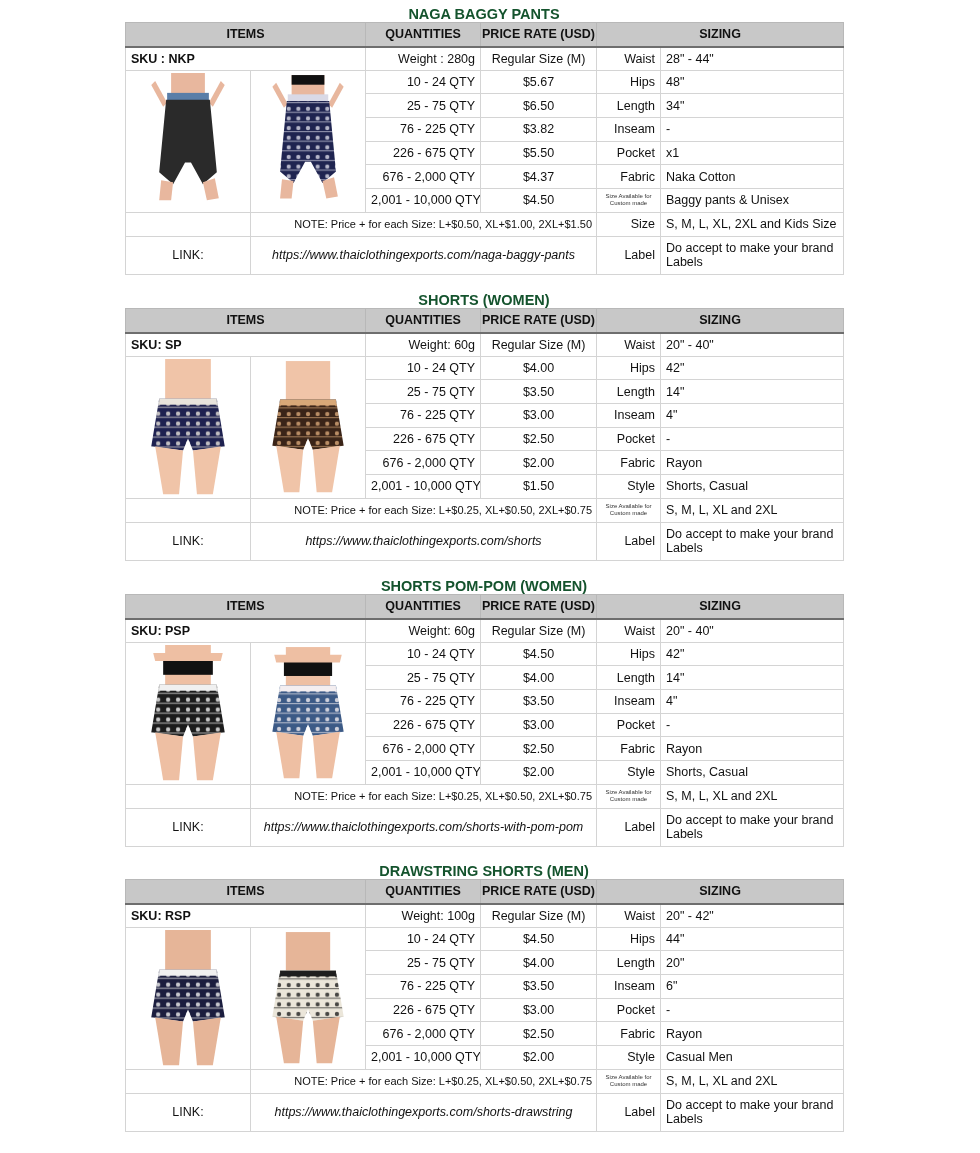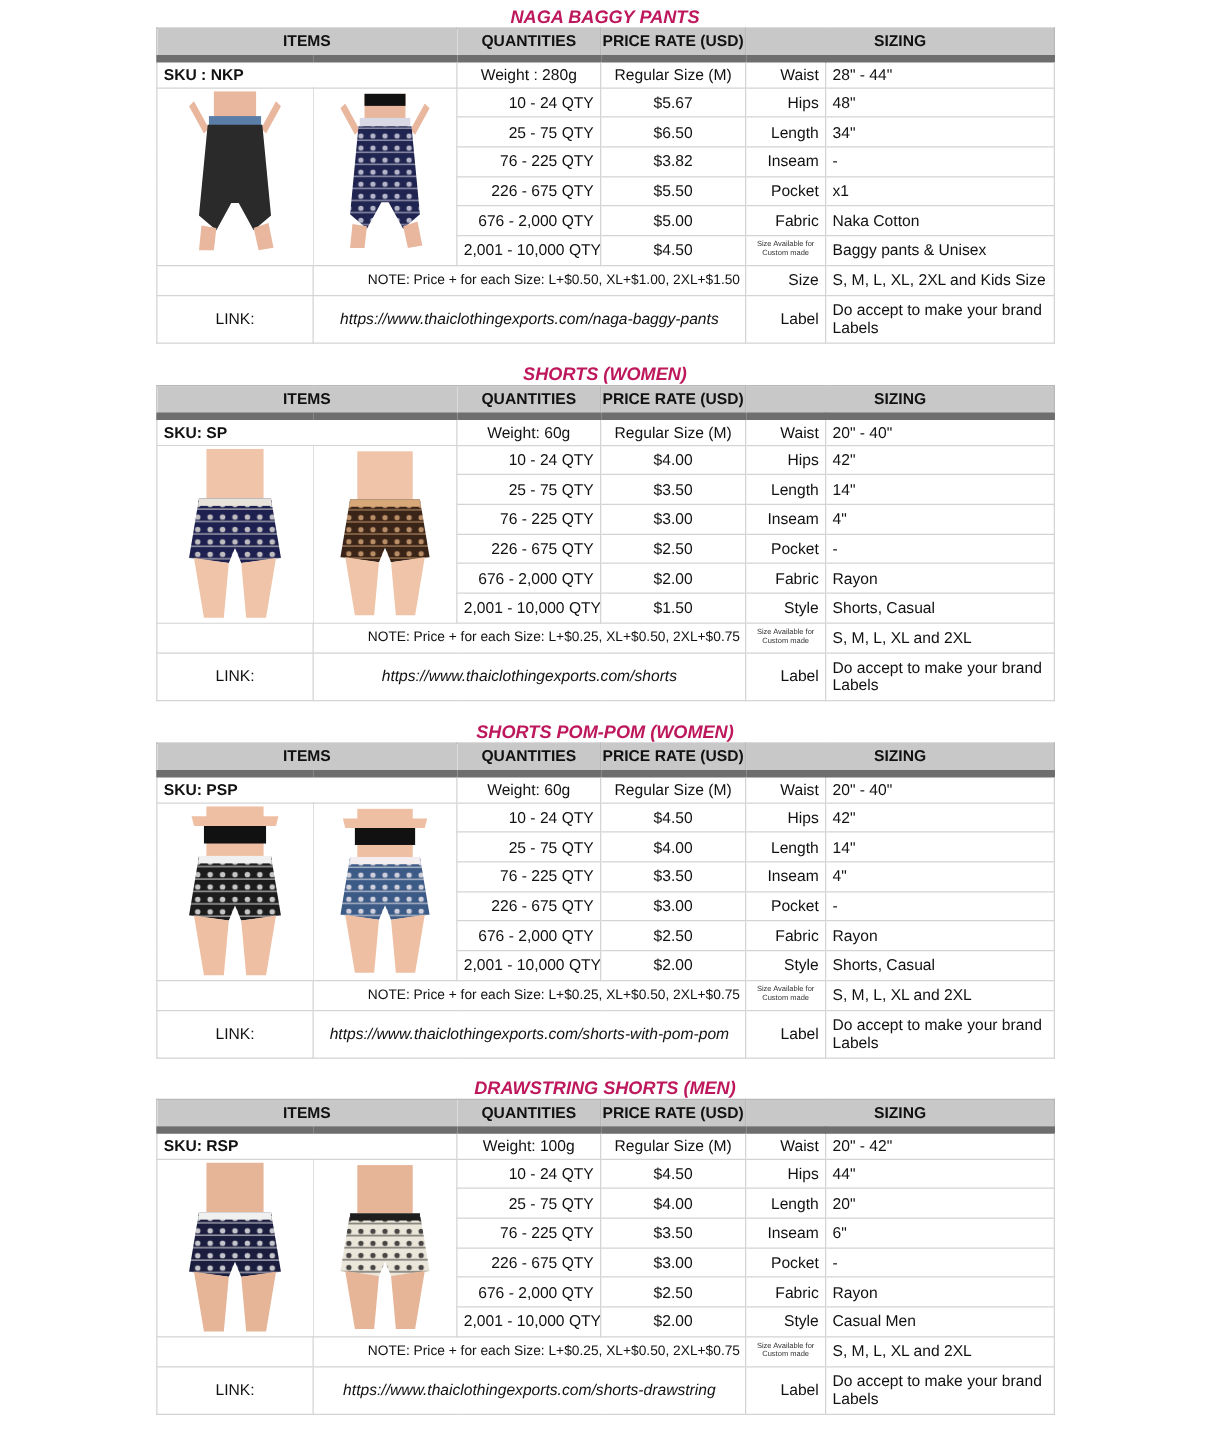--- a/index.html
+++ b/index.html
@@ -3,42 +3,41 @@
 <meta charset="utf-8">
 <style>
   * { box-sizing: border-box; margin: 0; padding: 0; }
   html, body { width: 980px; height: 1153px; background: #ffffff; overflow: hidden; }
   body { font-family: "Liberation Sans", sans-serif; color: #111; position: relative; }
 
   .section { position: absolute; left: 125px; width: 718px; }
   .section-title {
     position: absolute; left: 0; width: 830px; margin-left: -56px;
     text-align: center; font-weight: bold; font-size: 14.5px; height: 18px; line-height: 18px;
-    color: #be185d;
-    font-style: italic;
+    color: #14532d;
   }
   .sheet { position: absolute; left: 0; width: 718px; }
 
   table { border-collapse: collapse; table-layout: fixed; width: 718px; }
   td, th { border: 1px solid #d4d4d4; font-size: 12.5px; white-space: nowrap; overflow: hidden; }
   th {
     background: #c8c8c8; font-weight: bold; height: 24px; text-align: center;
-    border-bottom: 6px solid #000000; border-color: #b8b8b8; border-bottom-color: #6e6e6e;
+    border-bottom: 2px solid #000000; border-color: #b8b8b8; border-bottom-color: #6e6e6e;
     font-size: 12.5px;
   }
   td { height: 23.7px; padding: 0 5px; }
   .c-items1 { width: 125px; }
   .c-items2 { width: 115px; }
   .c-qty { width: 115px; }
   .c-price { width: 116px; }
   .c-slab { width: 64px; }
   .c-sval { width: 183px; }
 
   .sku { font-weight: bold; text-align: left; }
-  .weight { text-align: center; }
+  .weight { text-align: right; }
   .qty { text-align: right; }
   .price { text-align: center; }
   .slab { text-align: right; }
   .sval { text-align: left; }
   .slab.tiny { font-size: 6px; line-height: 7px; text-align: center; padding: 0 2px; color: #333; white-space: normal; }
   .note { text-align: right; font-size: 11px; padding-right: 4px; }
   .linklabel { text-align: center; }
   .linkurl { text-align: center; font-style: italic; }
   tr.linkrow td { height: 38px; }
   .sval.wrap { white-space: normal; line-height: 14px; }
@@ -128,21 +127,21 @@
               <td class="sval">-</td>
             </tr>
             <tr>
               <td class="qty">226 - 675 QTY</td>
               <td class="price">$5.50</td>
               <td class="slab">Pocket</td>
               <td class="sval">x1</td>
             </tr>
             <tr>
               <td class="qty">676 - 2,000 QTY</td>
-              <td class="price">$5.00</td>
+              <td class="price">$4.37</td>
               <td class="slab">Fabric</td>
               <td class="sval">Naka Cotton</td>
             </tr>
             <tr>
               <td class="qty">2,001 - 10,000 QTY</td>
               <td class="price">$4.50</td>
               <td class="slab tiny">Size Available for Custom made</td>
               <td class="sval">Baggy pants &amp; Unisex</td>
             </tr>
             <tr class="note-row">

